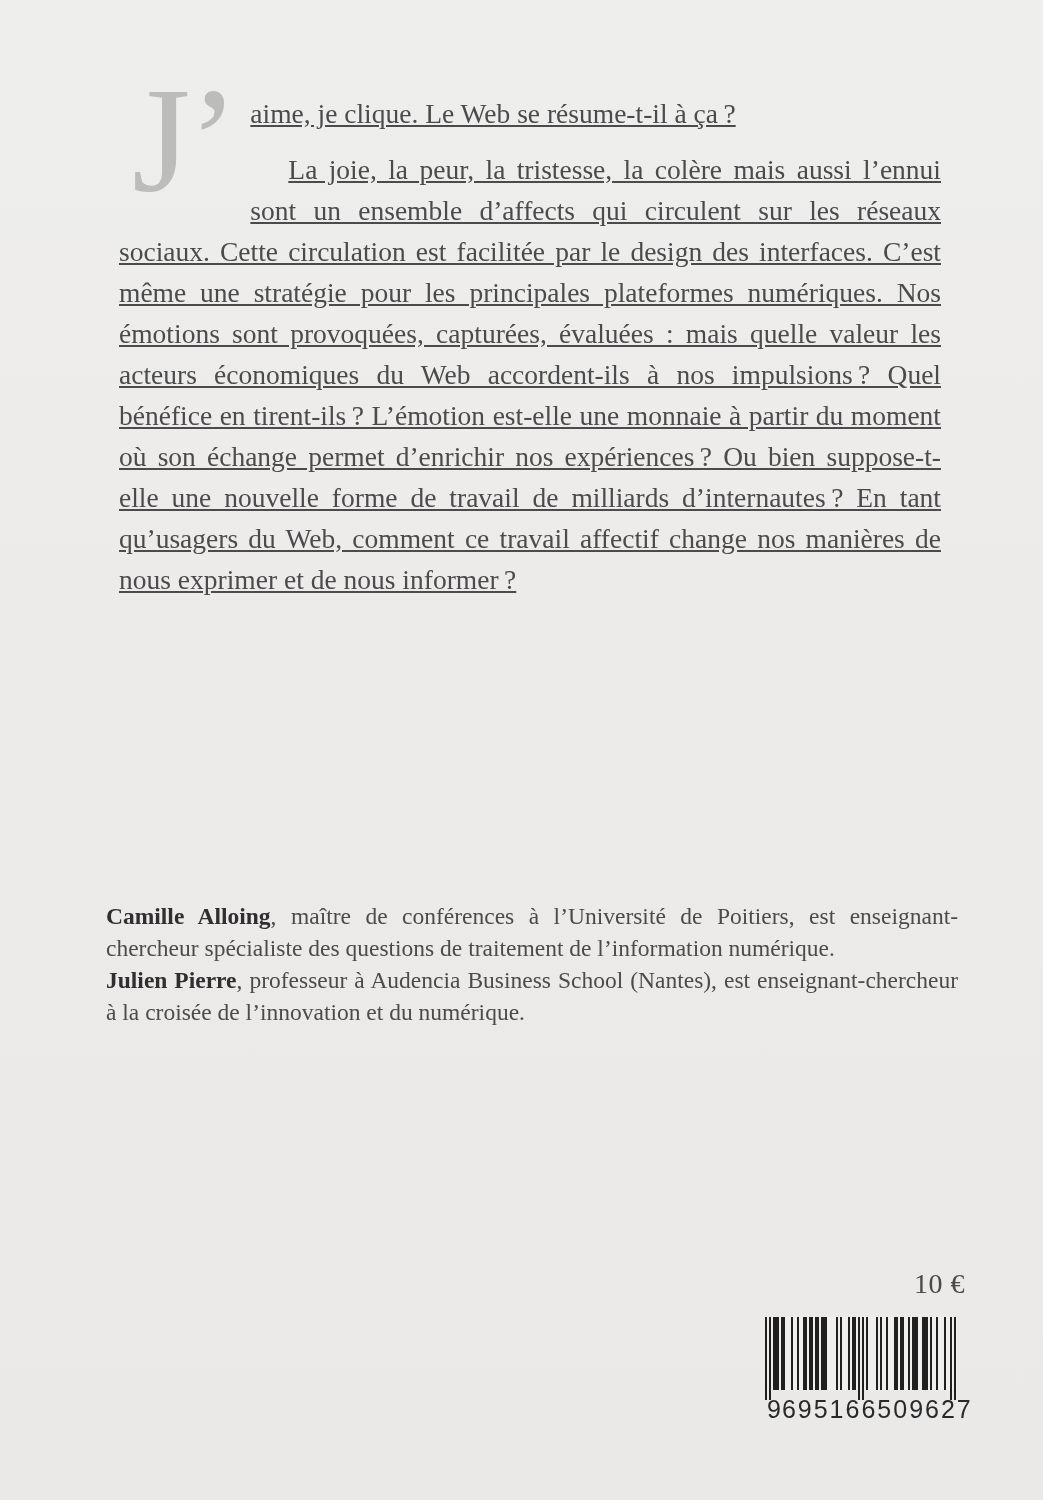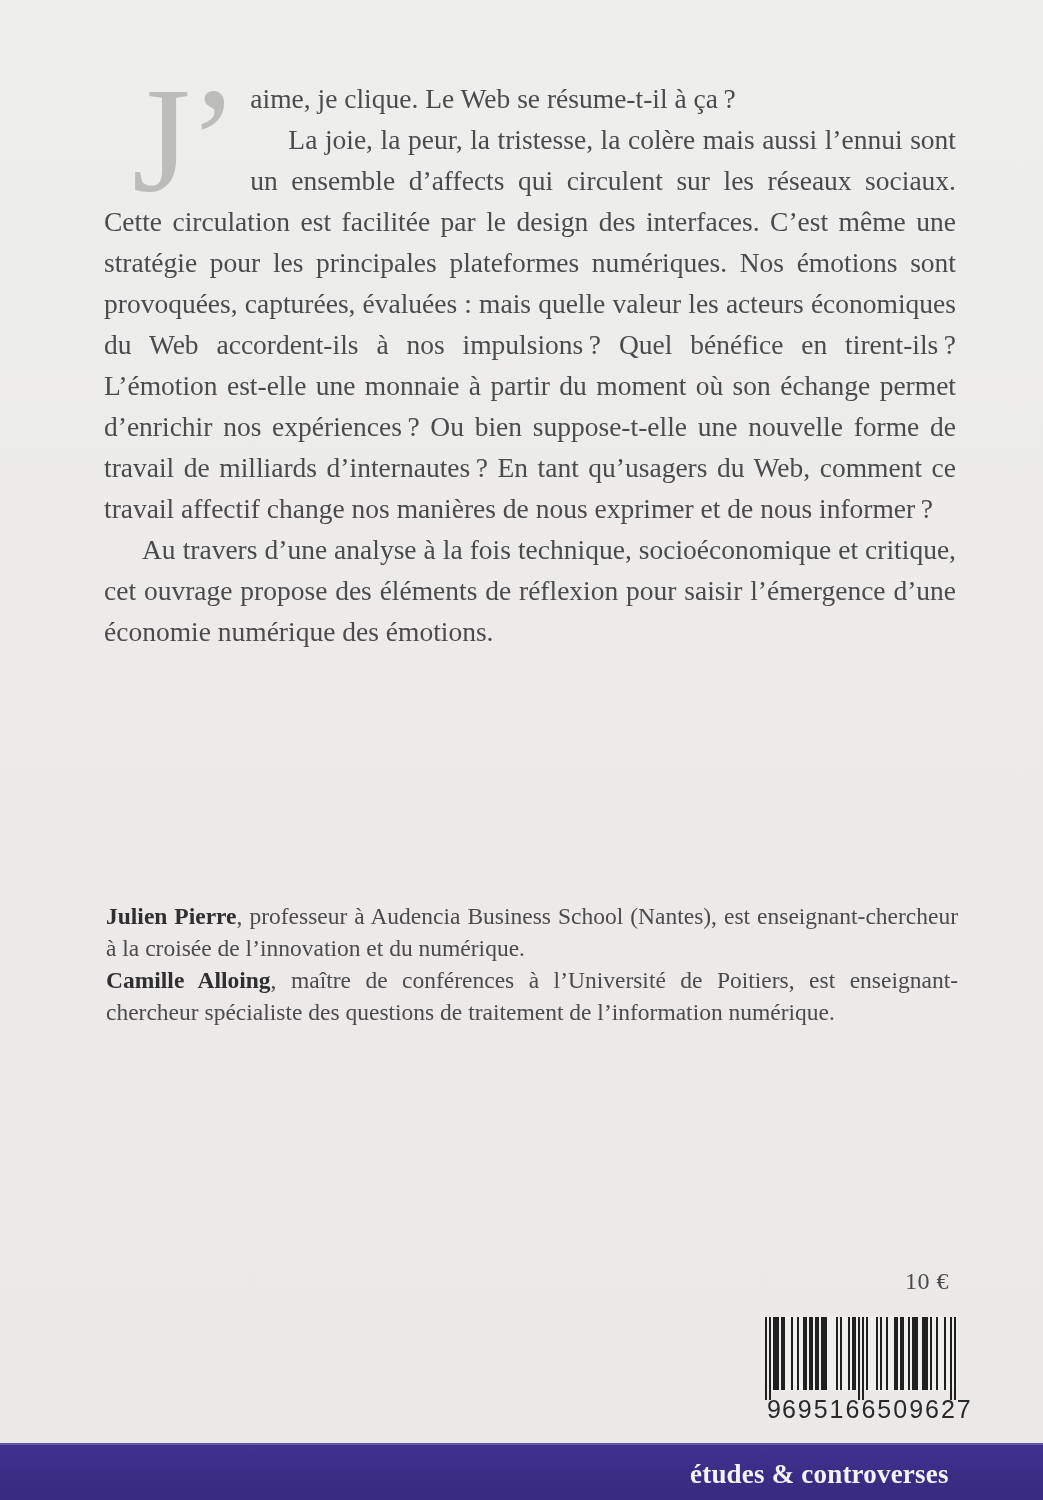--- a/index.html
+++ b/index.html
@@ -41,23 +41,24 @@
     line-height: 112px;
     color: #bcbdba;
     margin: 6px 14px 0 28px;
     font-weight: 400;
     font-family: "Liberation Serif", "DejaVu Serif", serif;
     letter-spacing: -2px;
     user-select: none;
   }
 
   .blurb p {
-    margin: 0;
+    margin: 15px;
     text-indent: 38px;
     text-align: justify;
+    text-decoration: underline;
   }
   .blurb p.first {
     text-indent: 0;
   }
 
   
   .bio {
     position: absolute;
     left: 106px;
     top: 900px;
@@ -69,23 +70,23 @@
   }
   .bio .name {
     font-weight: 700;
     color: #2f2f31;
   }
   .bio p { margin: 0; }
 
   
   .price {
     position: absolute;
-    right: 94px;
+    right: 78px;
     top: 1268px;
-    font-size: 24px;
+    font-size: 28px;
     color: #494a4c;
     letter-spacing: 0.5px;
   }
 
   
   .barcode-wrap {
     position: absolute;
     left: 765px;
     top: 1317px;
     width: 192px;
@@ -138,26 +139,25 @@
 </style>
 </head>
 <body>
 
 <div class="cover">
 
   <div class="blurb">
     <span class="dropcap"><span>J</span><span>’</span></span>
     <p class="first">aime, je clique. Le Web se résume-t-il à ça ?</p>
     <p>La joie, la peur, la tristesse, la colère mais aussi l’ennui sont un ensemble d’affects qui circulent sur les réseaux sociaux. Cette circulation est facilitée par le design des interfaces. C’est même une stratégie pour les principales plateformes numériques. Nos émotions sont provoquées, capturées, évaluées : mais quelle valeur les acteurs économiques du Web accordent-ils à nos impulsions ? Quel bénéfice en tirent-ils ? L’émotion est-elle une monnaie à partir du moment où son échange permet d’enrichir nos expériences ? Ou bien suppose-t-elle une nouvelle forme de travail de milliards d’internautes ? En tant qu’usagers du Web, comment ce travail affectif change nos manières de nous exprimer et de nous informer ?</p>
-    <p>Au travers d’une analyse à la fois technique, socioéconomique et critique, cet ouvrage propose des éléments de réflexion pour saisir l’émergence d’une économie numérique des émotions.</p>
   </div>
 
   <div class="bio">
+    <p><span class="name">Camille Alloing</span><span>, maître de conférences à l’Université de Poitiers, est enseignant-chercheur spécialiste des questions de traitement de l’information numérique.</span></p>
     <p><span class="name">Julien Pierre</span><span>, professeur à Audencia Business School (Nantes), est enseignant-chercheur à la croisée de l’innovation et du numérique.</span></p>
-    <p><span class="name">Camille Alloing</span><span>, maître de conférences à l’Université de Poitiers, est enseignant-chercheur spécialiste des questions de traitement de l’information numérique.</span></p>
   </div>
 
   <div class="price">10 €</div>
 
   <div class="barcode-wrap">
     <div class="barcode" id="barcode-bars">
         <span class="bar tall" style="width:2.0210526315789474px;background:#202021"></span>
         <span class="gap" style="width:2.0210526315789474px;background:transparent"></span>
         <span class="bar tall" style="width:2.0210526315789474px;background:#202021"></span>
         <span class="gap" style="width:2.0210526315789474px;background:transparent"></span>
@@ -253,17 +253,14 @@
         <span class="gap" style="width:2.0210526315789474px;background:transparent"></span>
         <span class="bar tall" style="width:2.0210526315789474px;background:#202021"></span>
       </div>
     <div class="barcode-digits">
       <span>9</span>
       <span class="grp-mid">695166</span>
       <span class="grp-mid">509627</span>
     </div>
   </div>
 
-  <div class="band">
-    <div class="band-label">études &amp; controverses</div>
-  </div>
 
 </div>
 
 </body></html>

